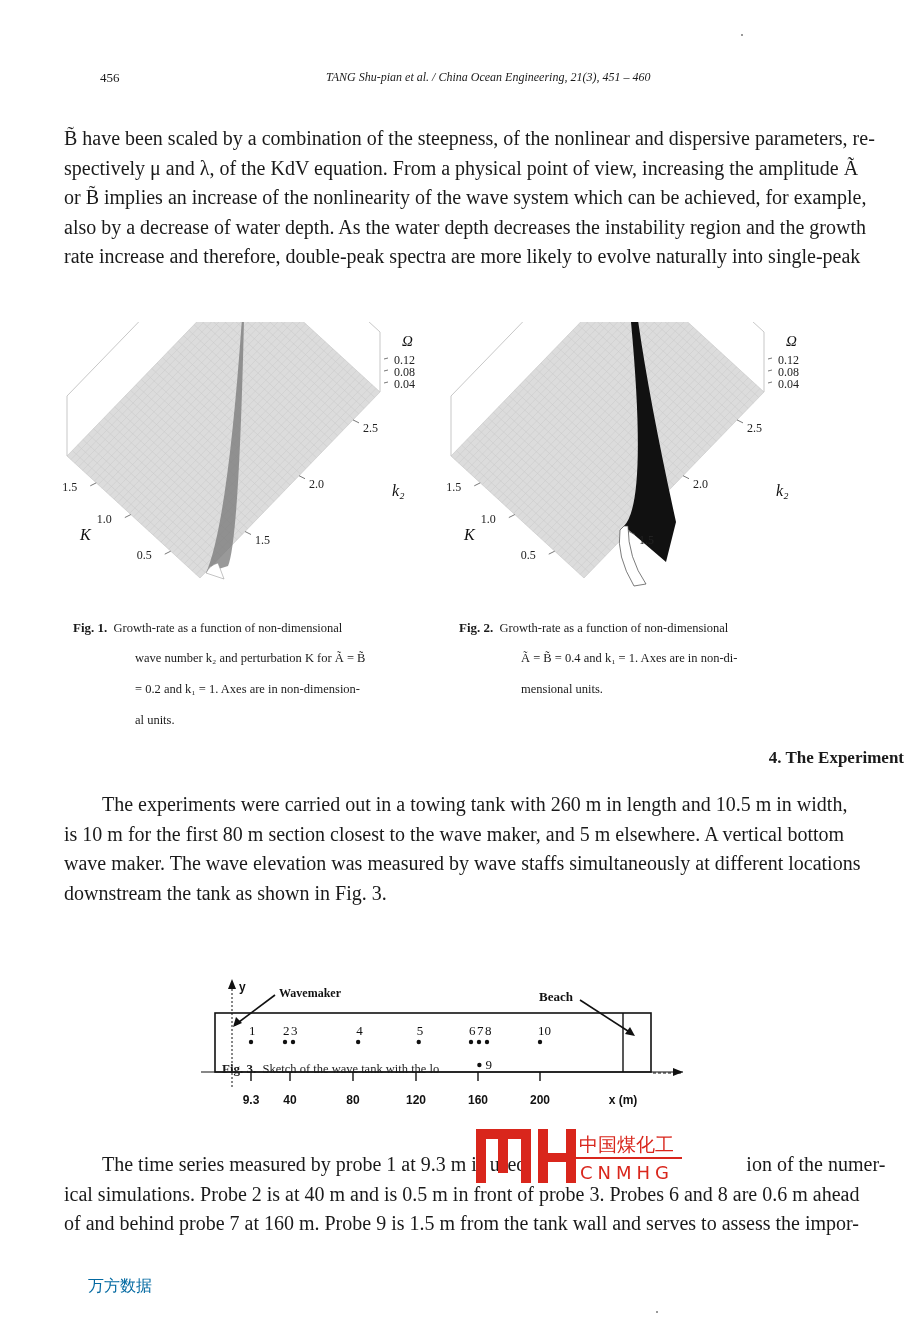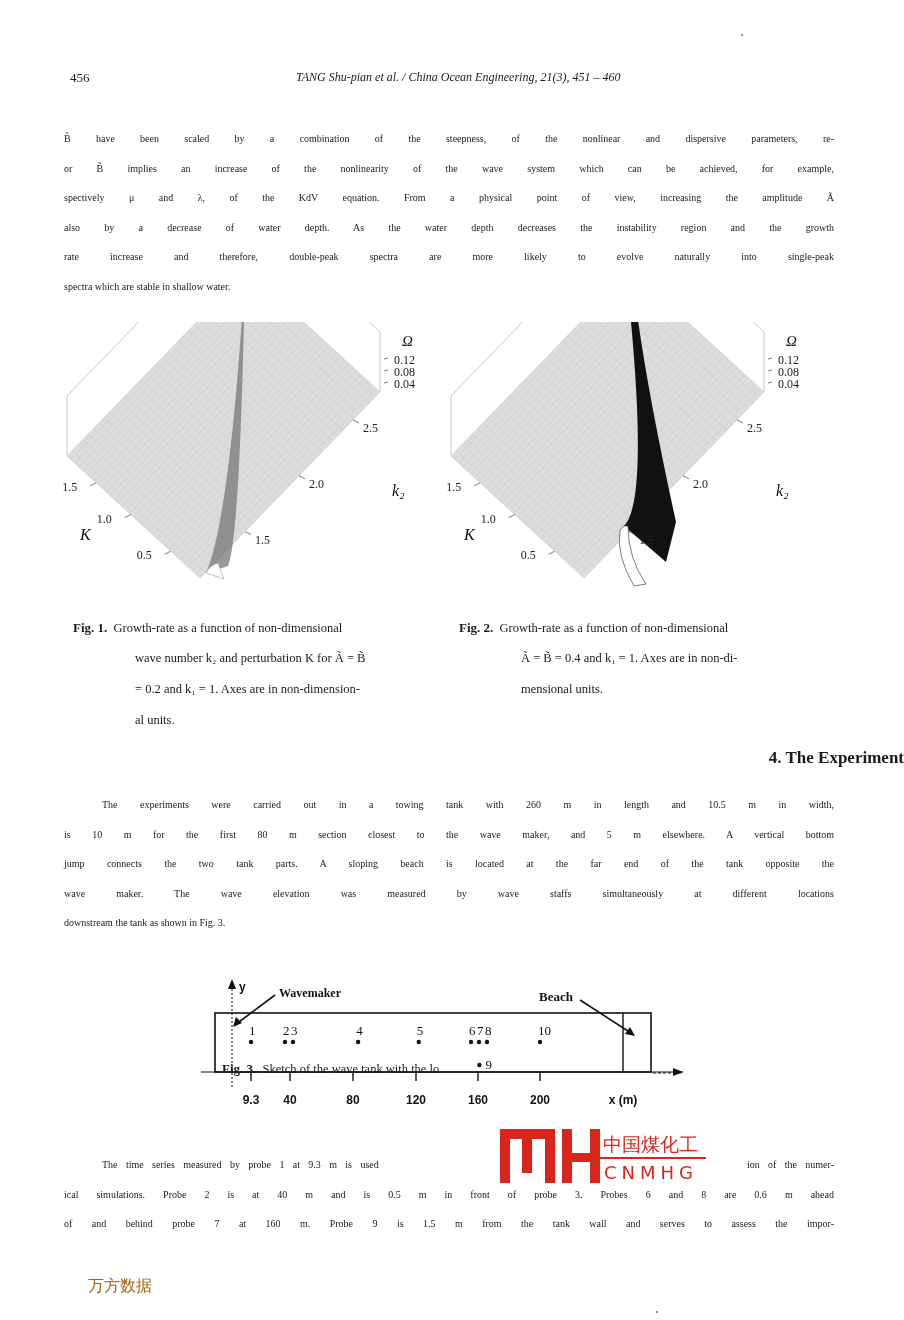--- a/index.html
+++ b/index.html
@@ -1,55 +1,54 @@
 <!DOCTYPE html>
 <html><head>
 <meta charset="utf-8">
 <style>
   html, body { margin: 0; padding: 0; background: #ffffff; }
   body { width: 904px; height: 1320px; position: relative; overflow: hidden;
          font-family: "Liberation Serif", "DejaVu Serif", serif; color: #1a1a1a; }
   .abs { position: absolute; }
-  .running-head { top: 70px; left: 70px; width: 760px; height: 20px; font-size: 13px; }
+  .running-head { top: 70px; left: 100px; width: 760px; height: 20px; font-size: 13px; }
   .page-num { position: absolute; left: 0; top: 0; }
   .journal { position: absolute; left: 226px; top: 0; font-style: italic; font-size: 12px; }
-  .para { position: absolute; left: 64px; width: 770px; font-size: 10px; line-height: 29.6px;
+  .para { position: absolute; left: 64px; width: 770px; font-size: 20px; line-height: 29.6px;
           text-align: justify; text-align-last: left; }
   .para .line { display: block; white-space: nowrap; text-align: justify; text-align-last: justify; height: 29.6px; }
   .para .line.last { text-align-last: left; }
   .indent { padding-left: 38px; }
   .fig { position: absolute; }
   .fig svg { display: block; }
   .cap { position: absolute; font-size: 12.5px; line-height: 31px; }
   .cap .fl { font-weight: bold; font-size: 13px; }
   .cap .row { white-space: nowrap; display: block; height: 31px; }
   .section-title { position: absolute; top: 748px; left: 0; width: 904px; text-align: right;
                    font-weight: bold; font-size: 17px; }
   .fig3cap { position: absolute; top: 1061px; left: 222px; font-size: 12.5px; white-space: nowrap; }
   .fig3cap b { font-size: 13px; }
-  .watermark { position: absolute; left: 500px; top: 1127px; width: 220px; height: 58px; text-decoration: underline; }
-  .footer-mark { position: absolute; left: 88px; top: 1276px; font-family: "DejaVu Sans", sans-serif; font-size: 16px; color: #a16207; }
+  .watermark { position: absolute; left: 476px; top: 1127px; width: 220px; height: 58px; text-decoration: underline; }
+  .footer-mark { position: absolute; left: 88px; top: 1276px; font-family: "DejaVu Sans", sans-serif; font-size: 16px; color: #0369a1; }
   .dot { position: absolute; width: 2px; height: 2px; background: #999; }
 </style>
 </head>
 <body>
 
 <div class="abs running-head">
   <span class="page-num">456</span>
   <span class="journal">TANG Shu-pian et al. / China Ocean Engineering, 21(3), 451 – 460</span>
 </div>
 <div class="dot" style="left:741px;top:34px;"></div>
 
 <div class="para" style="top:124px;">
   <span class="line">B̃ have been scaled by a combination of the steepness, of the nonlinear and dispersive parameters, re-</span>
+  <span class="line">spectively μ and λ, of the KdV equation. From a physical point of view, increasing the amplitude Ã</span>
   <span class="line">or B̃ implies an increase of the nonlinearity of the wave system which can be achieved, for example,</span>
-  <span class="line">spectively μ and λ, of the KdV equation. From a physical point of view, increasing the amplitude Ã</span>
   <span class="line">also by a decrease of water depth. As the water depth decreases the instability region and the growth</span>
   <span class="line">rate increase and therefore, double-peak spectra are more likely to evolve naturally into single-peak</span>
-  <span class="line last">spectra which are stable in shallow water.</span>
 </div>
 
 <div class="fig" style="left:62px;top:322px;">
   <svg id="fig1svg" width="380" height="280">
       <polyline points="5,134 5,74 185,-112 318,10 318,70" fill="none" stroke="#b9b9b9" stroke-width="0.8"></polyline>
       <line x1="185" y1="-52" x2="185" y2="-112" stroke="#b9b9b9" stroke-width="0.8"></line>
       <polygon points="138,256 5,134 185,-52 318,70" fill="#dcdcdc" stroke="#c4c4c4" stroke-width="0.6"></polygon>
       <line x1="134.08823529411765" y1="252.41176470588235" x2="314.0882352941176" y2="66.41176470588235" stroke="#c9c9c9" stroke-width="0.5"></line>
       <line x1="143.2941176470588" y1="250.52941176470588" x2="10.294117647058822" y2="128.52941176470588" stroke="#c9c9c9" stroke-width="0.5"></line>
       <line x1="130.1764705882353" y1="248.8235294117647" x2="310.1764705882353" y2="62.8235294117647" stroke="#c9c9c9" stroke-width="0.5"></line>
@@ -249,21 +248,20 @@
   <span class="row"><span class="fl">Fig. 2.</span>&nbsp;&nbsp;<span>Growth-rate as a function of non-dimensional</span></span>
   <span class="row" style="padding-left:62px;">Ã = B̃ = 0.4 and k₁ = 1. Axes are in non-di-</span>
   <span class="row" style="padding-left:62px;">mensional units.</span>
 </div>
 
 <div class="section-title">4. The Experiment</div>
 
 <div class="para" style="top:790px;">
   <span class="line indent">The experiments were carried out in a towing tank with 260 m in length and 10.5 m in width,</span>
   <span class="line">is 10 m for the first 80 m section closest to the wave maker, and 5 m elsewhere. A vertical bottom</span>
-  <span class="line">jump connects the two tank parts. A sloping beach is located at the far end of the tank opposite the</span>
   <span class="line">wave maker. The wave elevation was measured by wave staffs simultaneously at different locations</span>
   <span class="line last">downstream the tank as shown in Fig. 3.</span>
 </div>
 
 <div class="fig" style="left:195px;top:955px;">
   <svg id="fig3svg" width="500" height="160">
       <rect x="20" y="58" width="436" height="59" fill="none" stroke="#111" stroke-width="1.6"></rect>
       <line x1="428" y1="58" x2="428" y2="117" stroke="#111" stroke-width="1.4"></line>
       <line x1="6" y1="117" x2="488" y2="117" stroke="#111" stroke-width="1.2" stroke-dasharray="none"></line>
       <line x1="458" y1="118" x2="488" y2="118" stroke="#111" stroke-width="1" stroke-dasharray="3,2"></line>

